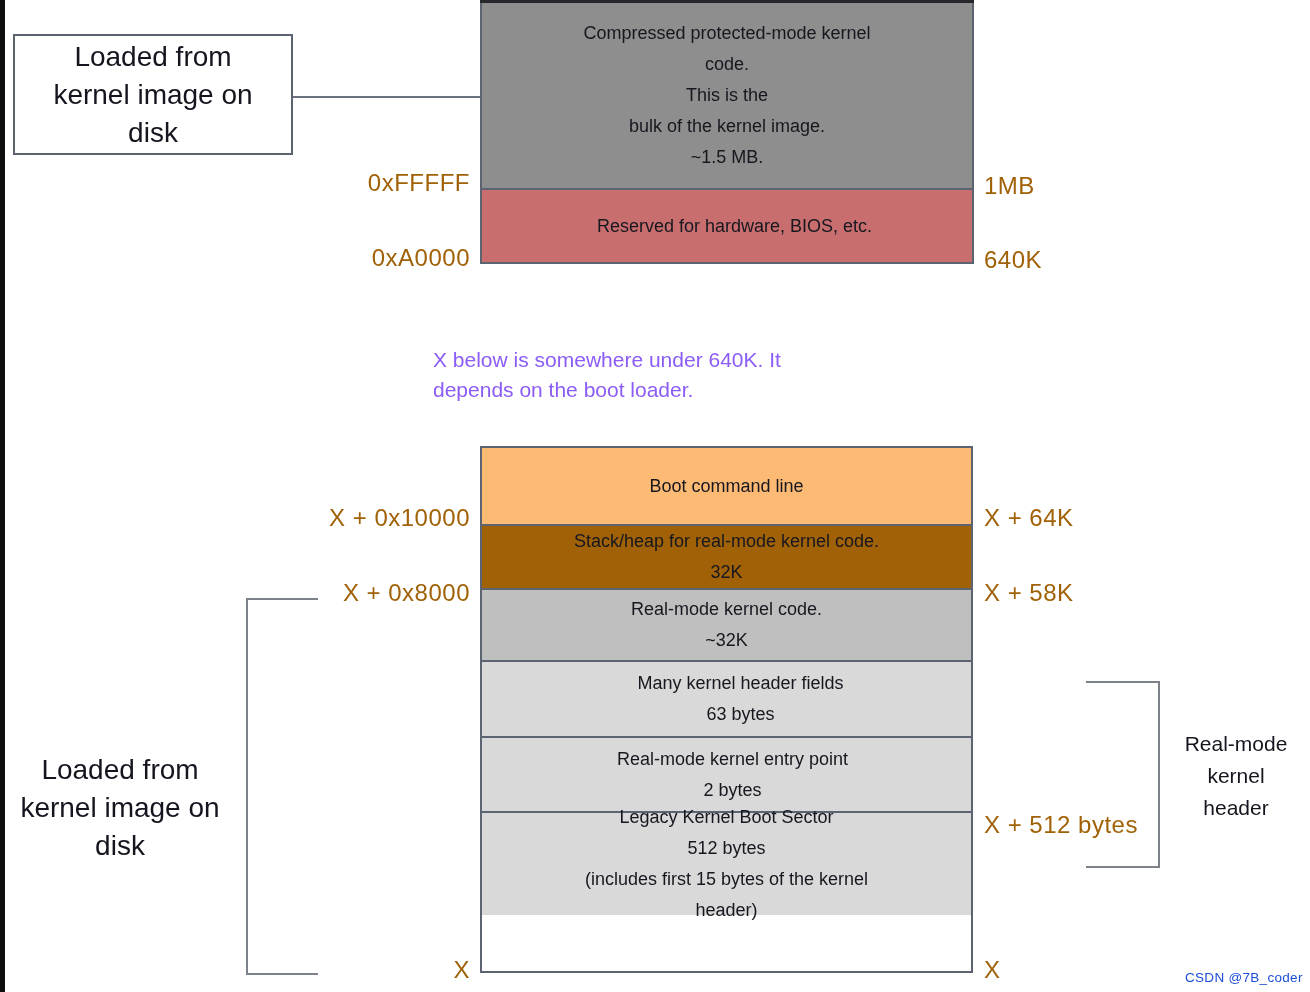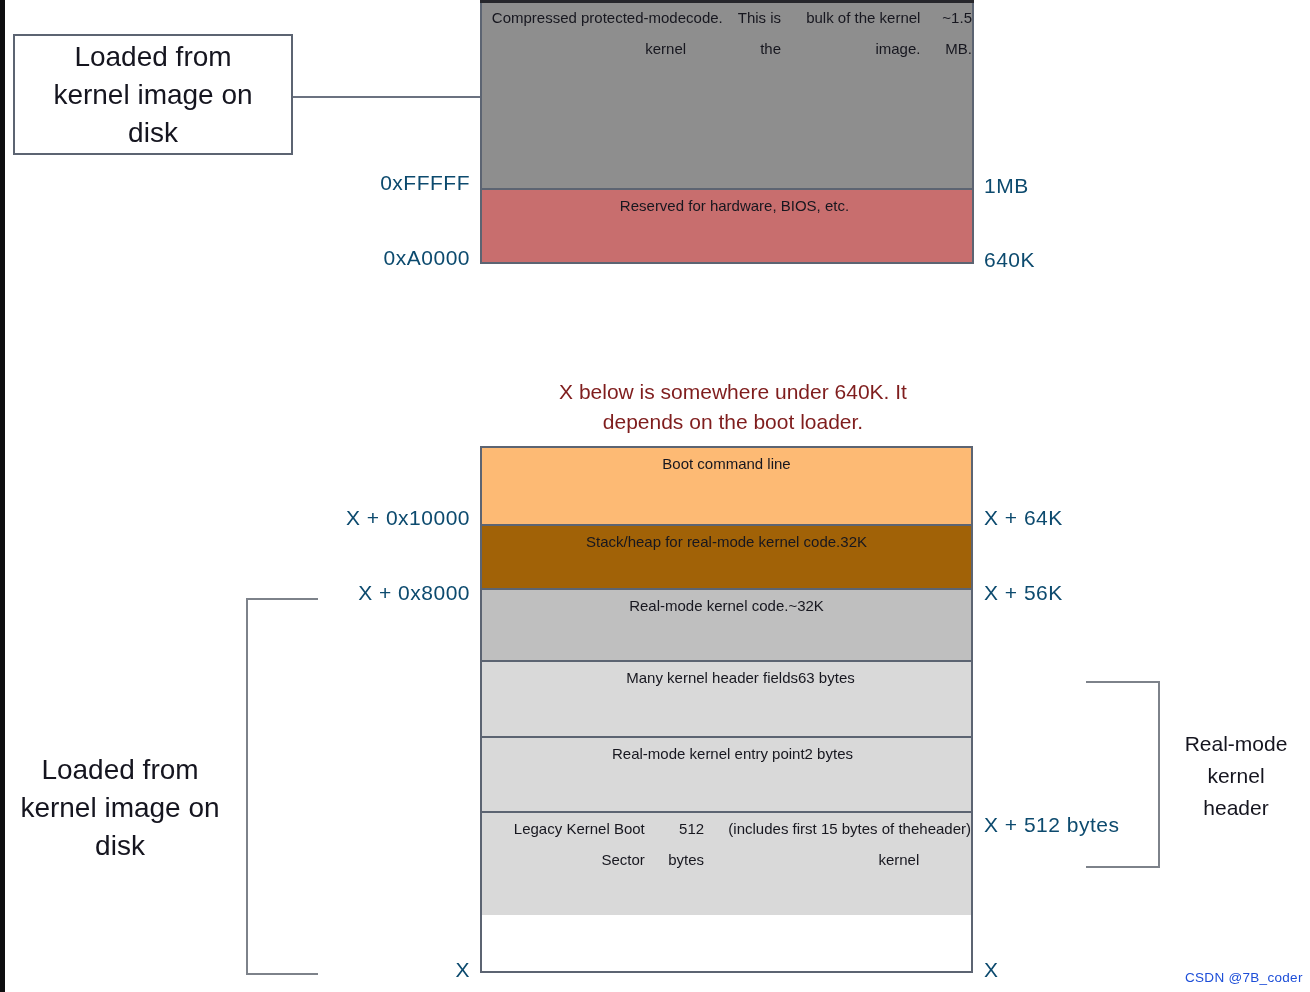--- a/index.html
+++ b/index.html
@@ -20,47 +20,47 @@
   }
   .connector { position:absolute; left:293px; top:96px; width:187px; height:2px; background:#6b7280; }
 
   
   .upper-stack {
     position:absolute; left:480px; top:0px; width:494px; height:264px;
     border:2px solid #5c6472; display:flex; flex-direction:column;
   }
   .upper-topline { position:absolute; left:480px; top:0px; width:494px; height:3px; background:#26262b; }
   .seg {
-    display:flex; flex-direction:row; justify-content:center;
-    text-align:right; font-size:15px; line-height:31px; color:#17171f;
+    display:flex; flex-direction:column; justify-content:center;
+    text-align:center; font-size:18px; line-height:31px; color:#17171f;
   }
   .seg + .seg { border-top:2px solid #5c6472; }
   .seg-compressed { height:186px; background:#8e8e8e; }
   .seg-reserved   { height:74px;  background:#c86e6e;padding-left:15px; }
 
   
   .note {
     position:absolute; left:433px; top:345px; width:600px;
-    text-align:center; font-size:21px; line-height:30px; color:#7f1d1d;margin-top:32px;
+    text-align:left; font-size:21px; line-height:30px; color:#8b5cf6;
   }
 
   
   .lower-stack {
     position:absolute; left:480px; top:446px; width:493px; height:527px;
     border:2px solid #5c6472; display:flex; flex-direction:column;
   }
   .seg-bootcmd { height:76px;  background:#fdba74; }
   .seg-heap    { height:64px;  background:#a16207; }
   .seg-rmcode  { height:72px;  background:#bfbfbf; }
   .seg-fields  { height:76px;  background:#d9d9d9;padding-left:28px; }
   .seg-entry   { height:75px;  background:#d9d9d9;padding-left:12px; }
   .seg-legacy  { height:104px; background:#d9d9d9; }
 
   
-  .addr { position:absolute; font-size:21px; line-height:24px; color:#0c4a6e; white-space:nowrap; letter-spacing:0.5px; }
+  .addr { position:absolute; font-size:24px; line-height:24px; color:#a16207; white-space:nowrap; letter-spacing:0.5px; }
   .addr-left  { width:190px; text-align:right; }
   .lbl-0xfffff  { left:280px; top:171px; }
   .lbl-0xa0000  { left:280px; top:246px; }
   .lbl-1mb      { left:984px; top:174px; }
   .lbl-640k     { left:984px; top:248px; }
   .lbl-x10000   { left:280px; top:506px; }
   .lbl-x8000    { left:280px; top:581px; }
   .lbl-xleft    { left:280px; top:958px; }
   .lbl-x64k     { left:984px; top:506px; }
   .lbl-x32k     { left:984px; top:581px; }
@@ -157,21 +157,21 @@
       <div>512 bytes</div>
       <div>(includes first 15 bytes of the kernel</div>
       <div>header)</div>
     </div>
   </div>
 
   <div class="addr addr-left lbl-x10000">X + 0x10000</div>
   <div class="addr addr-left lbl-x8000">X + 0x8000</div>
   <div class="addr addr-left lbl-xleft">X</div>
   <div class="addr lbl-x64k">X + 64K</div>
-  <div class="addr lbl-x32k">X + 56K</div>
+  <div class="addr lbl-x32k">X + 58K</div>
   <div class="addr lbl-x512">X + 512 bytes</div>
   <div class="addr lbl-xright">X</div>
 
   <div class="bracket-left"></div>
   <div class="bracket-right"></div>
 
   <div class="callout-text">
     <div>Loaded from</div>
     <div>kernel image on</div>
     <div>disk</div>

